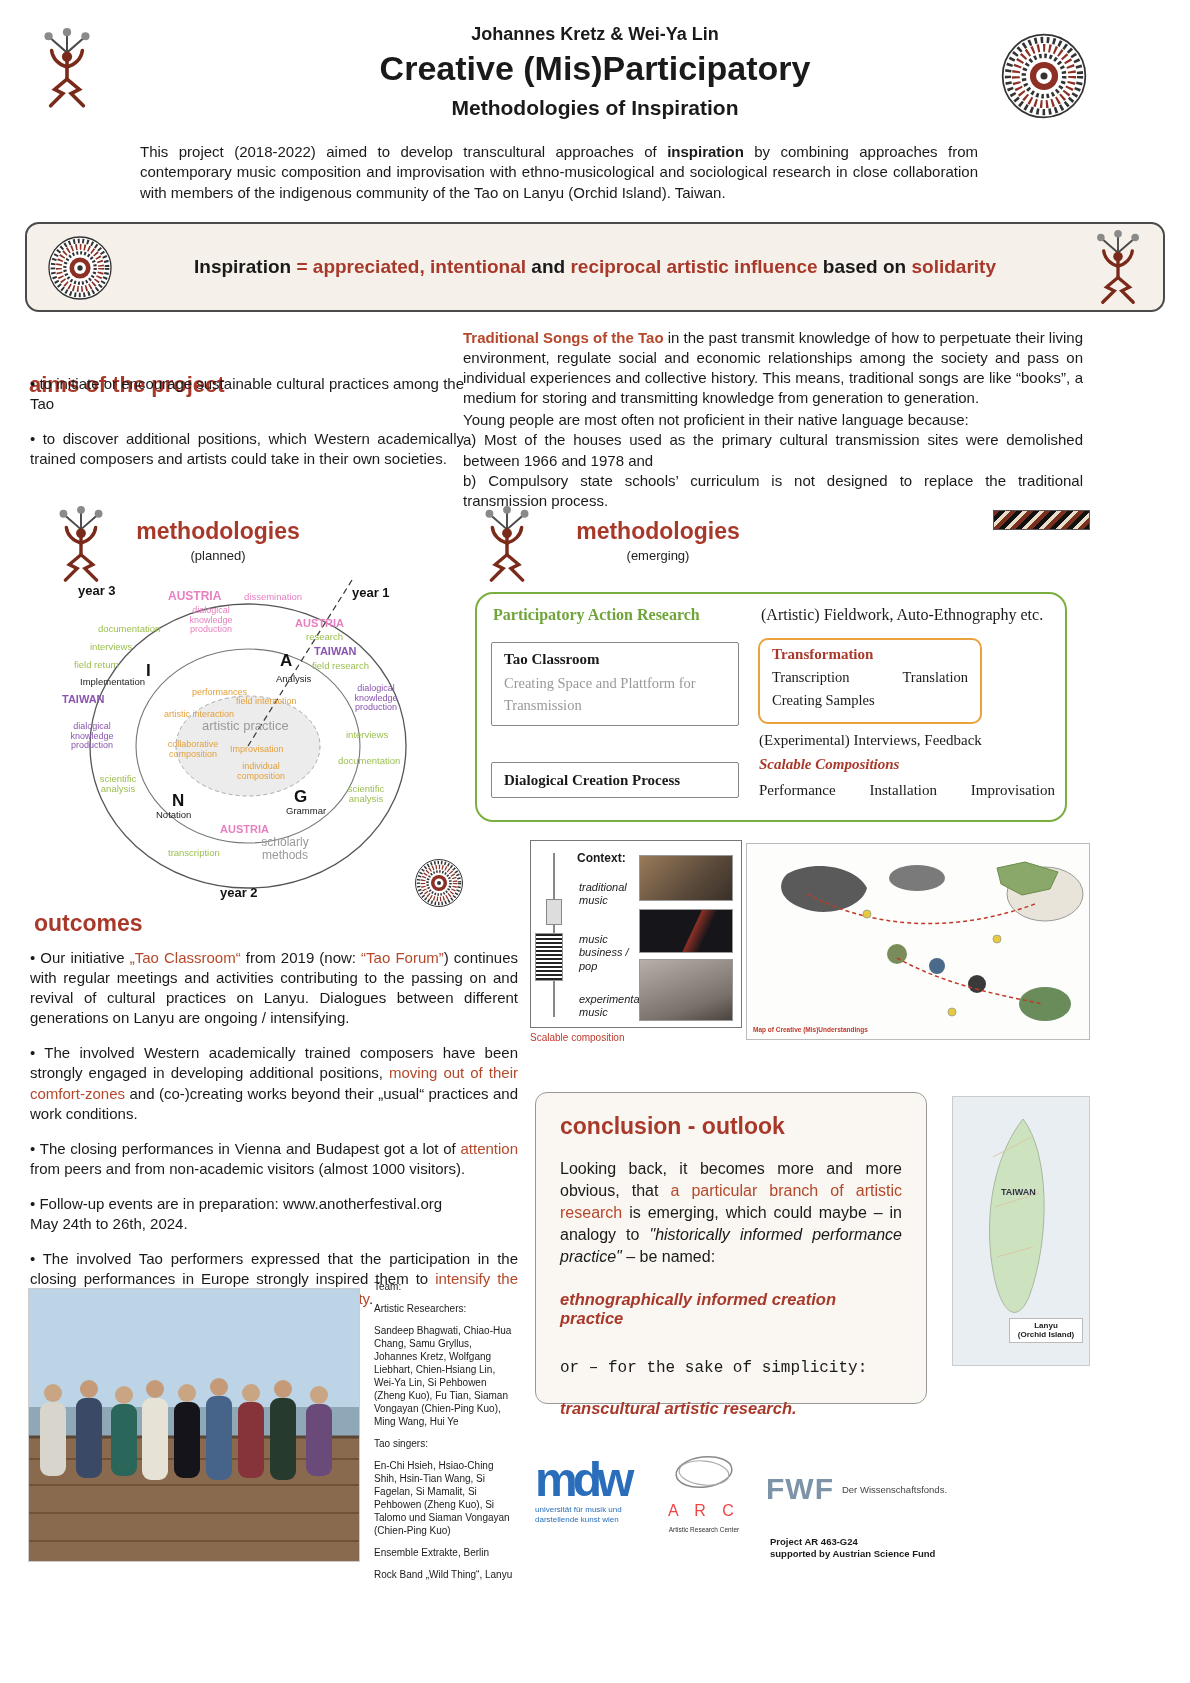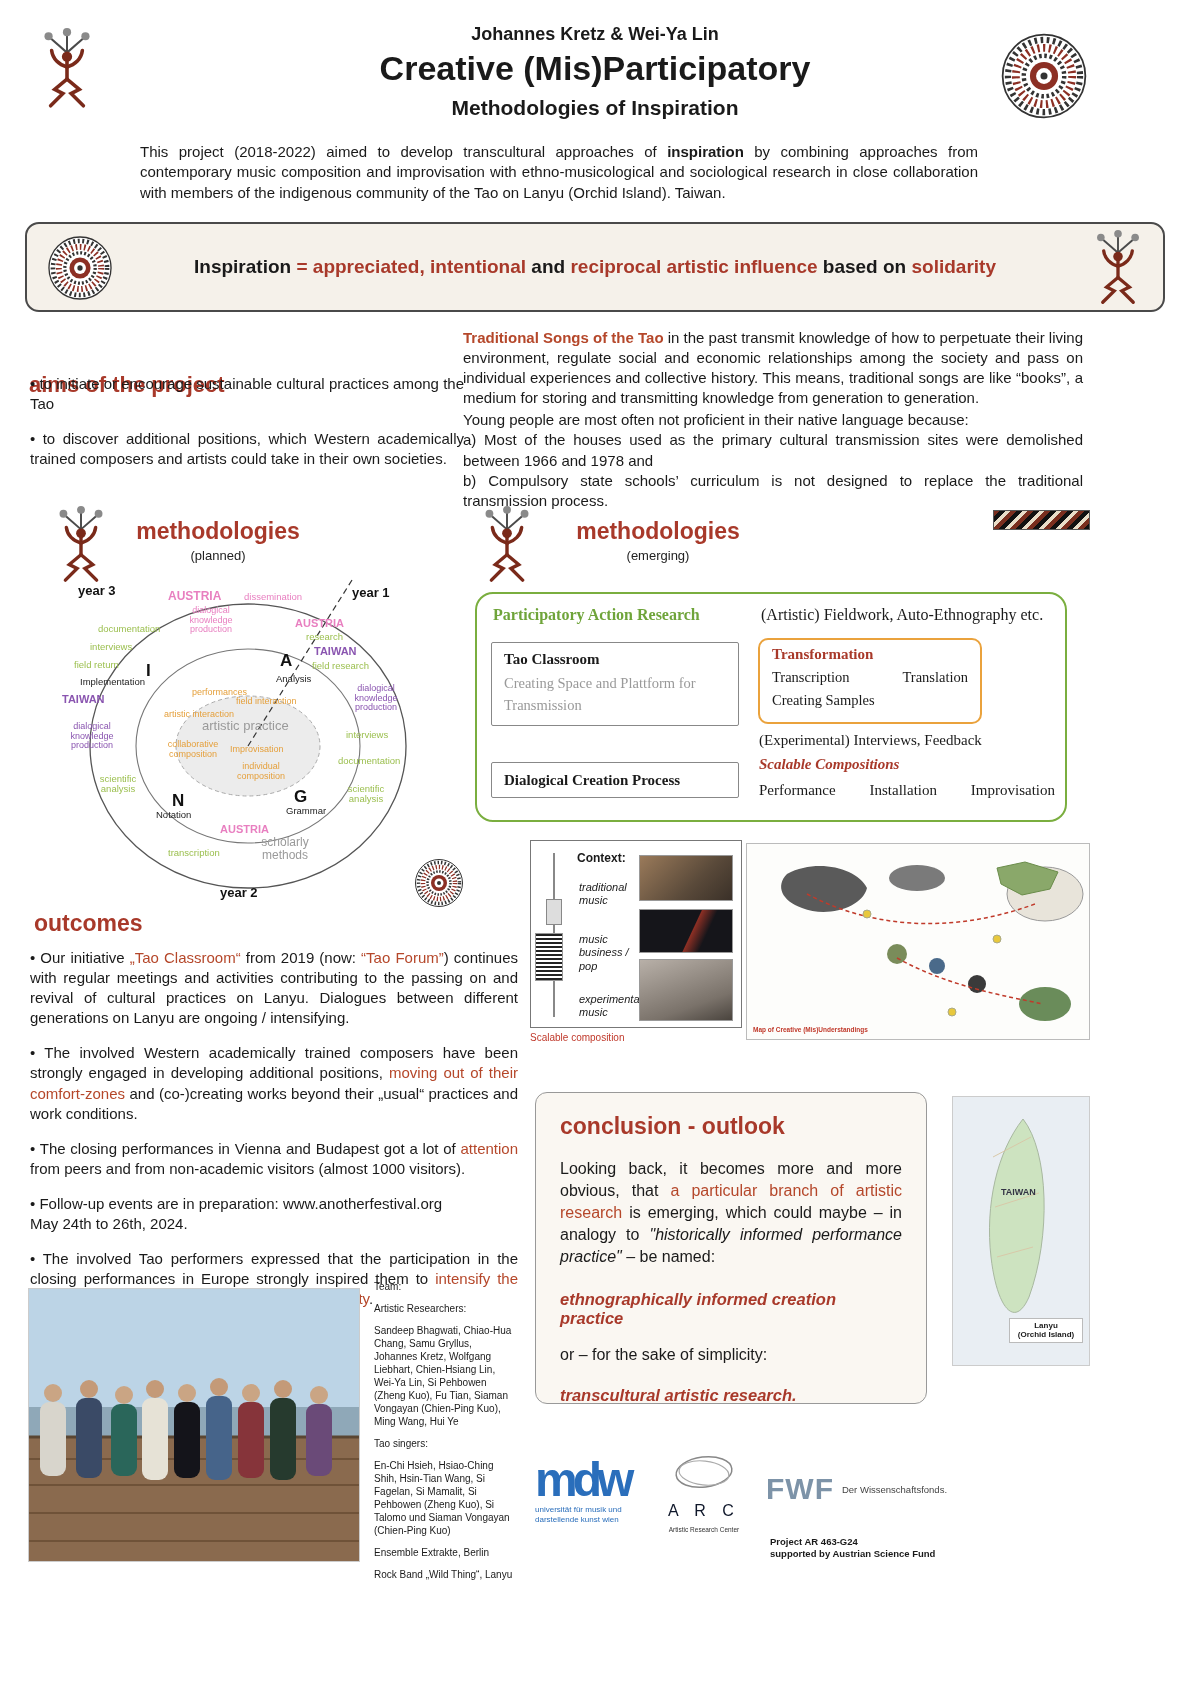--- a/index.html
+++ b/index.html
@@ -383,21 +383,21 @@
   <div class="bullet justify pre"><span>• The closing performances in Vienna and Budapest got a lot of </span><span style="color: rgb(181, 71, 42);">attention</span><span> from peers and from non-academic visitors (almost 1000 visitors).</span></div>
   <div class="bullet pre"><span>• Follow-up events are in preparation: www.anotherfestival.org
 May 24th to 26th, 2024.</span></div>
   <div class="bullet justify pre"><span>• The involved Tao performers expressed that the participation in the closing performances in Europe strongly inspired them to </span><span style="color: rgb(181, 71, 42);">intensify the creation cultural frameworks within their community</span><span>.</span></div>
 </div>
 
 <div class="abs conclusion" style="left:535px; top:1092px; width:392px; height:312px;">
   <div class="red-h section-h" style="margin-bottom:18px;">conclusion - outlook</div>
   <p class="justify"><span>Looking back, it becomes more and more obvious, that </span><span style="color: rgb(181, 71, 42);">a particular branch of artistic research</span><span> is emerging, which could maybe – in analogy to </span><span style="font-style: italic;">"historically informed performance practice"</span><span> – be named:</span></p>
   <div class="concl-em" style="margin-top:22px;">ethnographically informed creation practice</div>
-  <div style="font-size:16px; margin-top:18px;">or – for the sake of simplicity:</div>
+  <div style="font-size:16px; margin-top:31px;font-family:Liberation Mono, monospace;">or – for the sake of simplicity:</div>
   <div class="concl-em" style="margin-top:22px;">transcultural artistic research.</div>
 </div>
 
 <div class="abs" style="left:952px; top:1096px; width:138px; height:270px; border:1px solid #ccc; background:#e9eef3;">
   <svg width="136" height="268" viewBox="0 0 136 268">
     <path d="M70,22 C96,55 98,140 76,200 C62,232 44,212 38,160 C32,108 44,55 70,22 Z" fill="#cde3c0" stroke="#a8b8a0"></path>
     <circle cx="110" cy="232" r="3" fill="#cde3c0" stroke="#889"></circle>
     <path d="M40,60 L78,40 M42,110 L86,96 M44,160 L80,150" stroke="#d8c8a8" stroke-width="1"></path>
   </svg>
   <div class="abs" style="left:48px; top:90px; font-size:9px; font-weight:bold; color:#334;">TAIWAN</div>
@@ -460,21 +460,21 @@
 <div class="abs" style="left:535px; top:1458px; width:125px;">
   <div style="font-size:48px; font-weight:bold; color:#2a6ebb; letter-spacing:-5px; line-height:0.9;">mdw</div>
   <div style="font-size:8px; color:#2a6ebb; width:100px; margin-top:4px; line-height:1.25;">universität für musik und darstellende kunst wien</div>
 </div>
 
 <div class="abs center" style="left:660px; top:1450px; width:88px;">
   <svg width="72" height="46" viewBox="0 0 72 46">
     <ellipse cx="36" cy="22" rx="28" ry="15" fill="none" stroke="#888" stroke-width="1.5" transform="rotate(-7 36 22)"></ellipse>
     <ellipse cx="36" cy="23" rx="25" ry="12" fill="none" stroke="#aaa" stroke-width="1.2" transform="rotate(6 36 23)"></ellipse>
   </svg>
-  <div style="font-size:16px; letter-spacing:6px; color:#0f172a; margin-top:2px;">A R C</div>
+  <div style="font-size:16px; letter-spacing:6px; color:#ef4444; margin-top:2px;">A R C</div>
   <div style="font-size:6.5px; color:#333; margin-top:6px;">Artistic Research Center</div>
 </div>
 
 <div class="abs" style="left:766px; top:1472px; width:220px; display:flex; align-items:center; gap:8px;">
   <span style="font-size:30px; font-weight:800; color:#7d93a8; letter-spacing:1px;">FWF</span>
   <span style="font-size:9.5px; color:#444;">Der Wissenschaftsfonds.</span>
 </div>
 <div class="abs pre" style="left:770px; top:1536px; width:190px; font-size:9.5px; font-weight:bold; line-height:1.3;">Project AR 463-G24
 supported by Austrian Science Fund</div>
 

